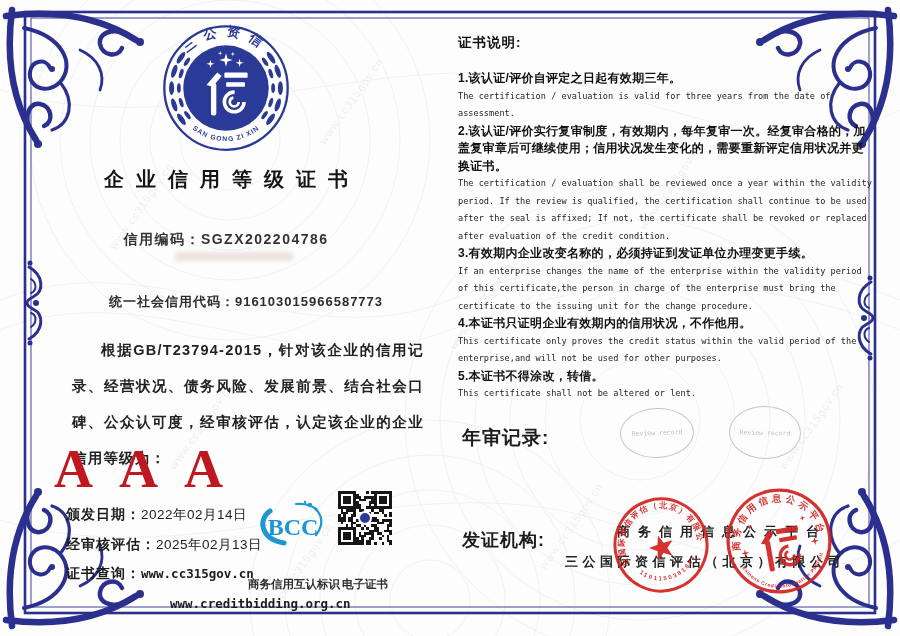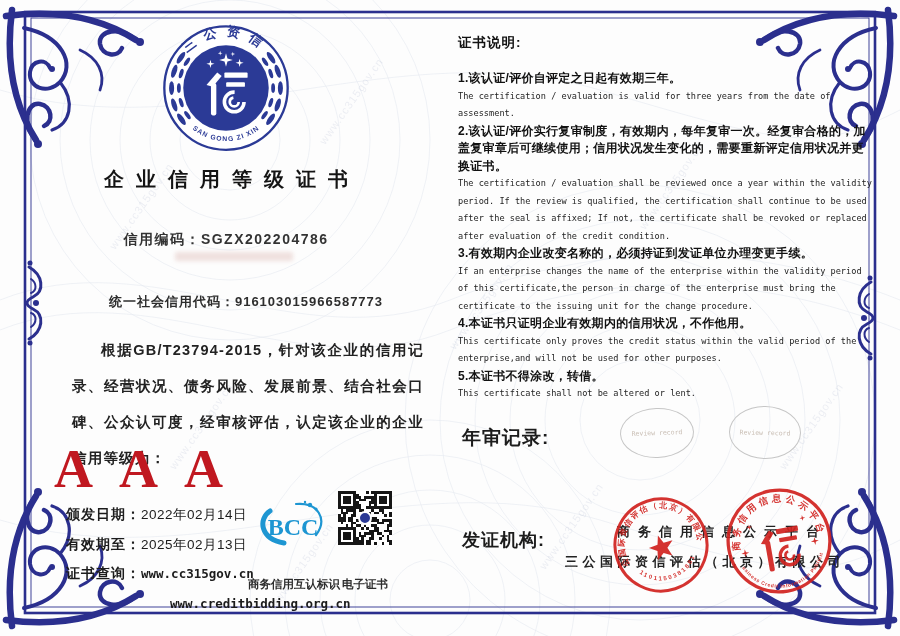--- a/index.html
+++ b/index.html
@@ -224,21 +224,21 @@
 
   <p class="statement">根据GB/T23794-2015，针对该企业的信用记录、经营状况、债务风险、发展前景、结合社会口碑、公众认可度，经审核评估，认定该企业的企业信用等级为：</p>
 
   <div class="grade">AAA</div>
 
   <div class="meta">
     <div>
       <span class="lbl">颁发日期：</span><span class="val">2022年02月14日</span>
     </div>
     <div>
-      <span class="lbl">有效期至：</span><span class="val">2025年02月13日</span>
+      <span class="lbl">经审核评估：</span><span class="val">2025年02月13日</span>
     </div>
     <div>
       <span class="lbl">证书查询：</span><span class="url">www.cc315gov.cn</span>
     </div>
     <div class="indent">
       <span class="url">www.creditbidding.org.cn</span>
     </div>
   </div>
 
   <svg class="bcc" viewBox="0 0 70 52">

